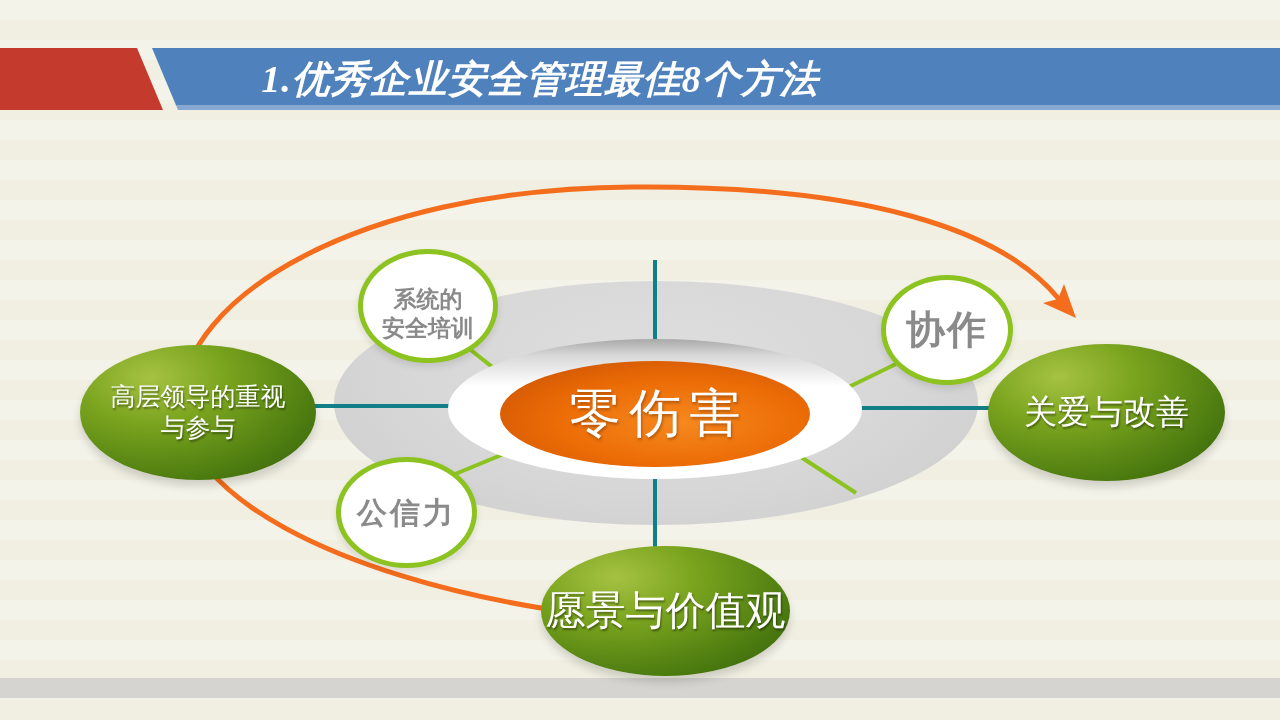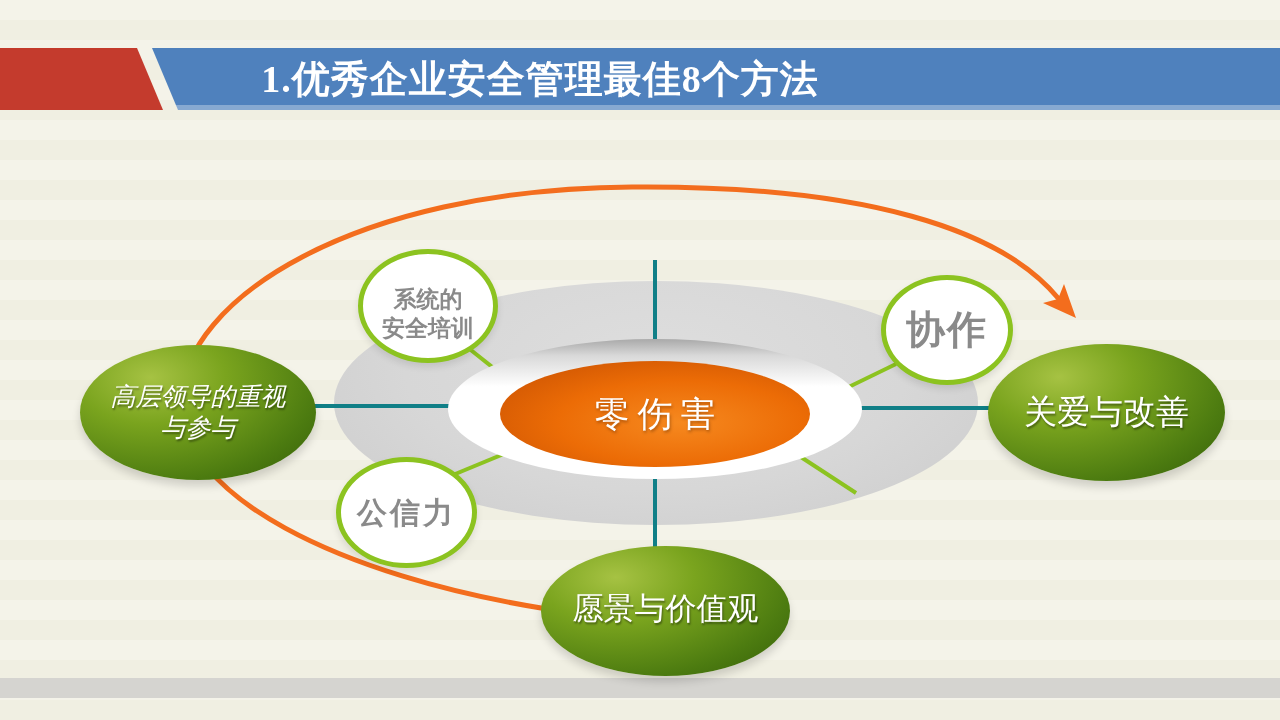--- a/index.html
+++ b/index.html
@@ -9,50 +9,50 @@
     font-family:"Liberation Sans",sans-serif;
   }
   
   .header-accent{position:absolute;left:0;top:48px;width:170px;height:62px;
     clip-path:polygon(0 0,137px 0,163px 62px,0 62px);background:#c43b2d;}
   .header-band{position:absolute;left:0;top:48px;width:1280px;height:62px;
     clip-path:polygon(152px 0,1280px 0,1280px 62px,178px 62px);
     background:linear-gradient(180deg,#4f81bd 0%,#4f81bd 92%,#87a9d1 92%,#87a9d1 100%);}
   .slide-title{position:absolute;left:190px;top:55px;width:700px;text-align:center;
     font-family:"Liberation Serif",serif;font-weight:bold;font-size:38px;line-height:48px;
-    color:#ffffff;letter-spacing:1px;}
+    color:#ffffff;letter-spacing:1px;font-style:italic;}
   
   .footer-bar{position:absolute;left:0;top:678px;width:1280px;height:20px;background:#d5d4d0;}
   
   .connector-svg{position:absolute;left:0;top:0;z-index:3;}
   
   .platter-outer{position:absolute;left:334px;top:281px;width:644px;height:244px;border-radius:50%;
     background:radial-gradient(ellipse at 50% 35%,#dedede 0%,#d7d7d7 55%,#cbcbcb 100%);z-index:2;}
   .platter-inner{position:absolute;left:448px;top:339px;width:414px;height:140px;border-radius:50%;
     background:linear-gradient(180deg,#a9a9a9 0%,#d9d9d9 12%,#ffffff 34%,#ffffff 100%);z-index:4;}
   .center-node{position:absolute;left:500px;top:361px;width:310px;height:106px;border-radius:50%;
     background:radial-gradient(ellipse at 58% 58%,#f6891f 0%,#ec6c06 48%,#d25803 82%,#c24f02 100%);
     display:flex;align-items:center;justify-content:center;z-index:5;}
-  .center-label{font-family:Liberation Serif, serif;font-size:35px;color:#ffffff;
+  .center-label{font-family:Liberation Serif, serif;font-size:52px;color:#ffffff;
     letter-spacing:8px;text-shadow:1px 2px 3px rgba(90,40,0,.45);padding-left:8px;}
   
   .g-node{position:absolute;border-radius:50%;z-index:6;
     background:radial-gradient(ellipse at 30% 24%,#a6c243 0%,#7aa41e 32%,#4c7b10 72%,#335d08 100%);
     display:flex;flex-direction:column;align-items:center;justify-content:center;
     box-shadow:0 6px 9px rgba(0,0,0,.15);}
   .g-label{font-family:"Liberation Serif",serif;color:#ffffff;text-align:center;line-height:1.22;
     text-shadow:1px 2px 2px rgba(0,0,0,.4);}
   .g-top{left:535px;top:145px;width:240px;height:117px;}
   .g-top .g-label{font-size:33px;}
-  .g-left{left:80px;top:345px;width:236px;height:135px;font-style:italic;}
+  .g-left{left:80px;top:345px;width:236px;height:135px;}
   .g-left .g-label{font-size:25px;}
   .g-right{left:988px;top:344px;width:237px;height:137px;}
   .g-right .g-label{font-size:33px;}
   .g-bottom{left:541px;top:546px;width:249px;height:130px;}
-  .g-bottom .g-label{font-size:31px;font-family:Liberation Mono, monospace;}
+  .g-bottom .g-label{font-size:40px;}
   
   .o-node{position:absolute;border-radius:50%;background:#ffffff;border:5px solid #8cc320;
     display:flex;flex-direction:column;align-items:center;justify-content:center;z-index:6;
     box-shadow:0 4px 7px rgba(0,0,0,.10);}
   .o-label{font-family:"Liberation Sans",sans-serif;font-weight:bold;color:#8a8a8a;
     text-align:center;line-height:1.25;}
   .o-training{left:358px;top:249px;width:130px;height:104px;}
   .o-training .o-label{font-size:23px;margin-top:16px;}
   .o-collaboration{left:881px;top:275px;width:122px;height:100px;}
   .o-collaboration .o-label{font-size:39px;letter-spacing:2px;}

